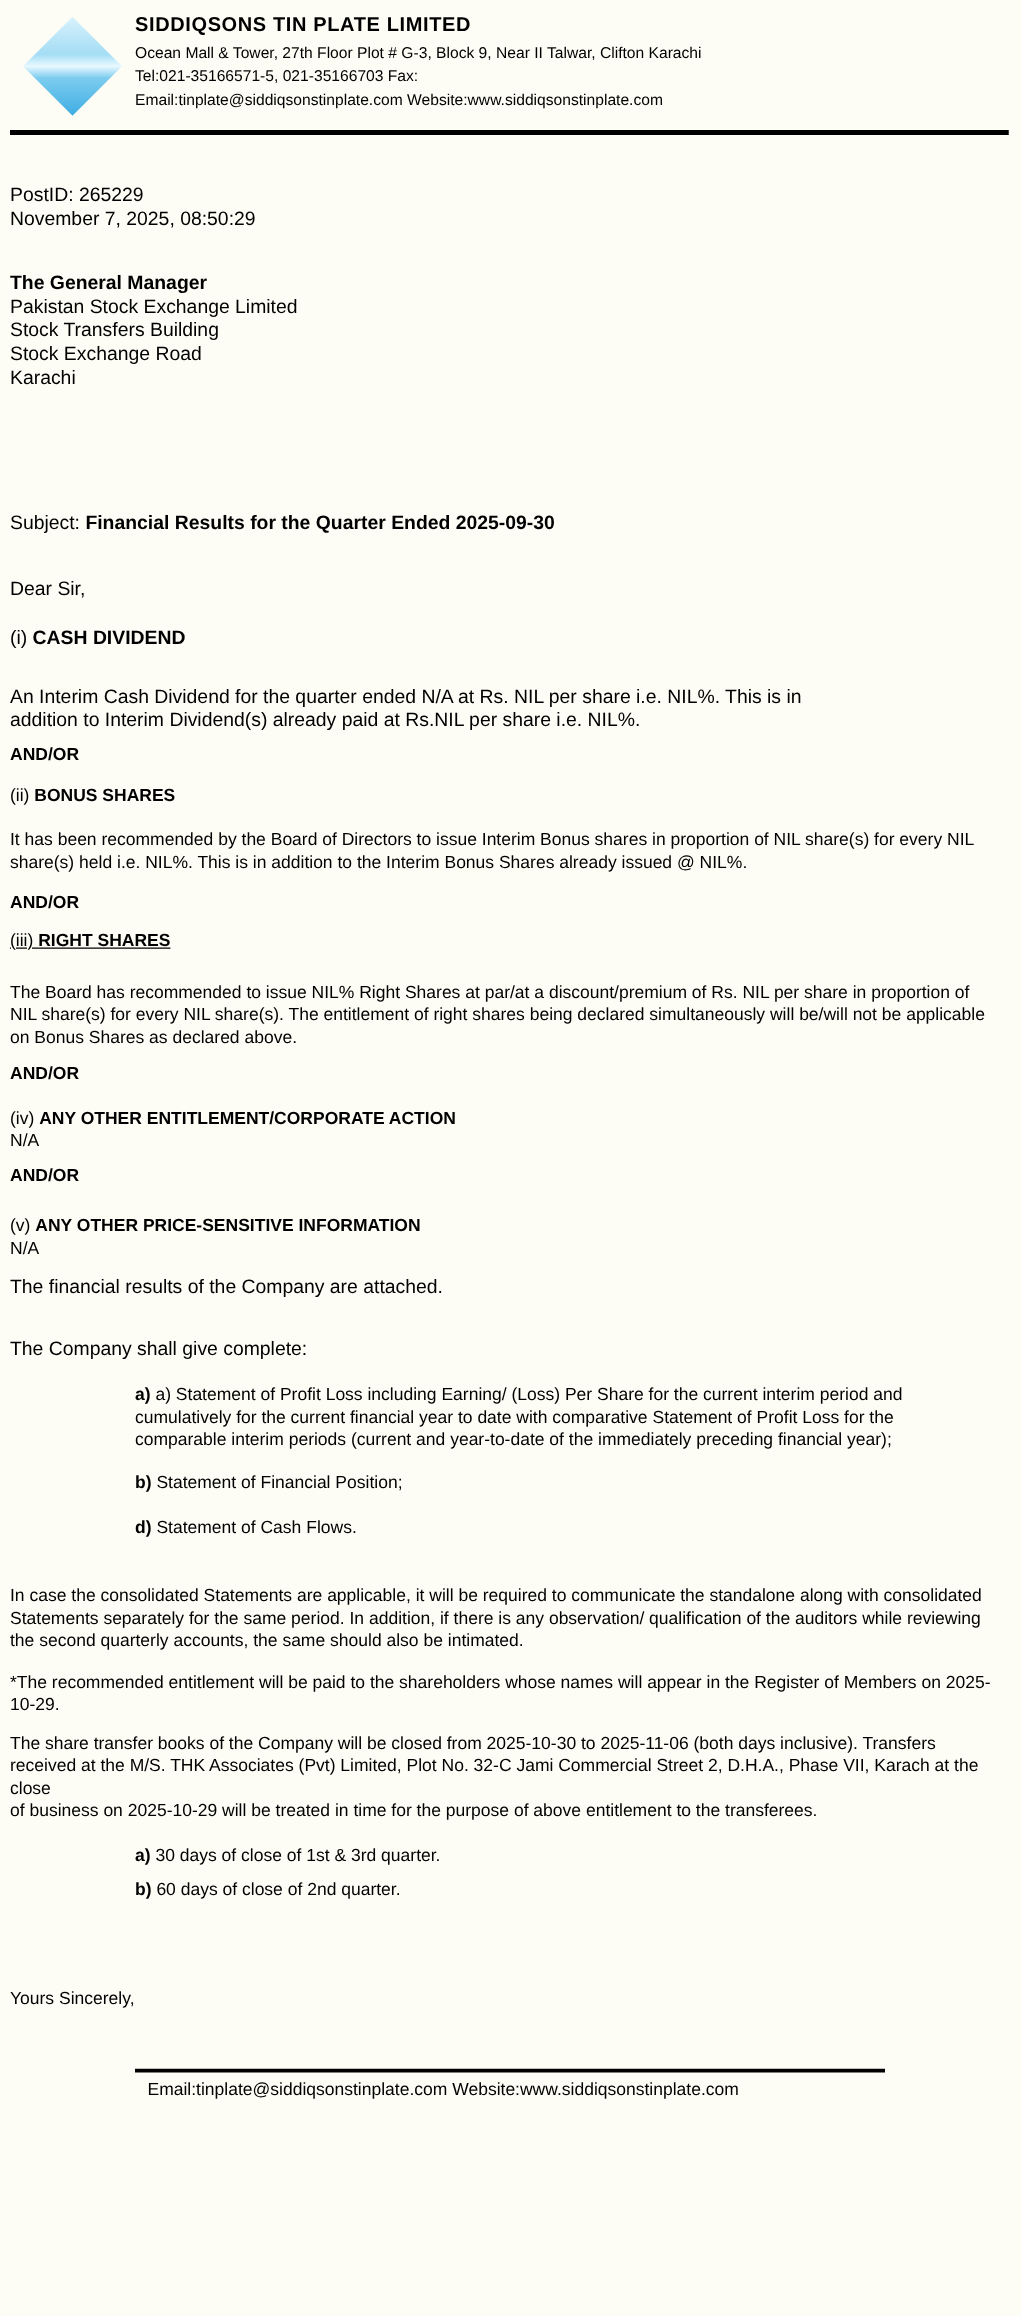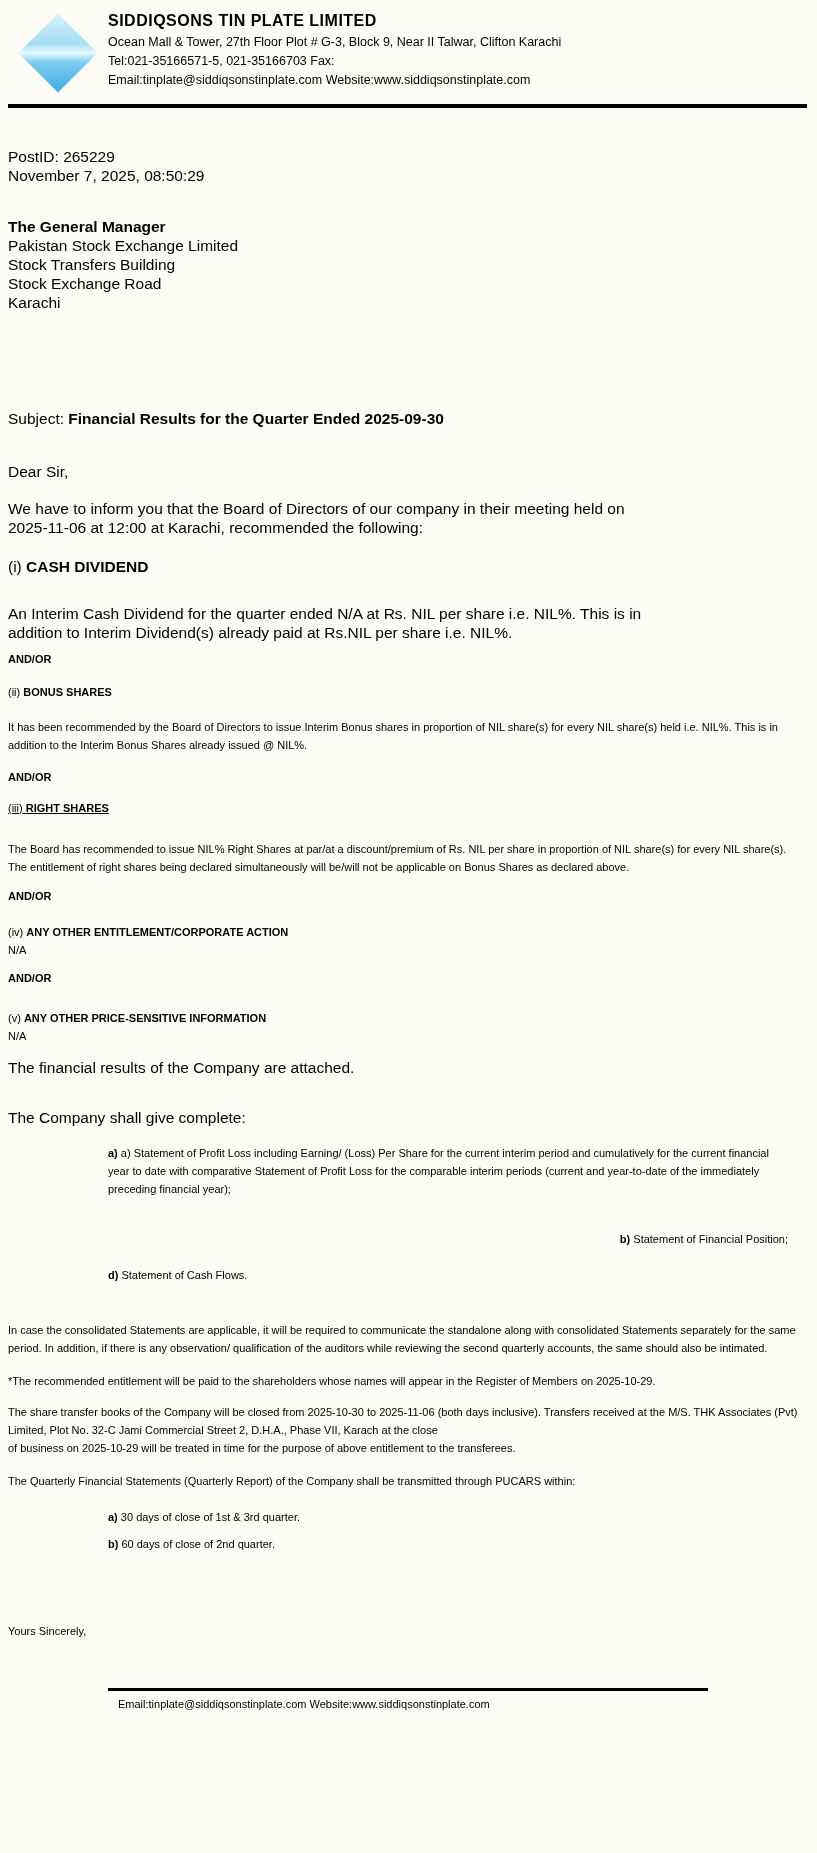--- a/index.html
+++ b/index.html
@@ -17,21 +17,21 @@
     width:56px;height:56px;transform:rotate(45deg);
     background:linear-gradient(135deg,#d9f2fc 0%,#a4ddf5 38%,#e9f9ff 50%,#7cccef 62%,#3fadе3 100%);
     background:linear-gradient(135deg,#d9f2fc 0%,#a4ddf5 38%,#e9f9ff 50%,#7cccef 62%,#3fade3 100%);
   }
   .head-text{padding-top:6px;}
   .company-name{font-size:16px;font-weight:bold;letter-spacing:.5px;margin:0 0 3px;}
   .addr{font-size:12.5px;line-height:1.5;}
   .header-rule{height:4px;background:#000;margin:2px 0 0;}
   
   .t{font-size:15.5px;line-height:19px;}
-  .s{font-size:11px;line-height:18px;}
+  .s{font-size:14px;line-height:18px;}
   .b{font-weight:bold;}
   .main-p{max-width:655px;}
   .wide-p{max-width:792px;}
   .indent{margin-left:100px;max-width:680px;}
   .footer{width:600px;margin-left:100px;border-top:3px solid #000;padding:4px 0 0 10px;box-sizing:border-box;}
 </style>
 </head>
 <body>
 
 <div class="page">
@@ -61,21 +61,20 @@
     <div>Stock Exchange Road</div>
     <div>Karachi</div>
   </div>
 
   <div class="t" style="margin-top:97px;">
     <span>Subject: </span><span class="b">Financial Results for the Quarter Ended 2025-09-30</span>
   </div>
 
   <div class="t" style="margin-top:34px;">Dear Sir,</div>
 
-  <div class="t main-p" style="margin-top:18px;">We have to inform you that the Board of Directors of our company in their meeting held on 2025-11-06 at 12:00 at Karachi, recommended the following:</div>
 
   <div class="t" style="margin-top:20px;">
     <span>(i) </span><span class="b">CASH DIVIDEND</span>
   </div>
   <div class="t main-p" style="margin-top:28px;">An Interim Cash Dividend for the quarter ended N/A at Rs. NIL per share i.e. NIL%. This is in addition to Interim Dividend(s) already paid at Rs.NIL per share i.e. NIL%.</div>
 
   <div class="s b" style="margin-top:8px;">AND/OR</div>
 
   <div class="s" style="margin-top:15px;">
     <span>(ii) </span><span class="b">BONUS SHARES</span>
@@ -103,37 +102,36 @@
   </div>
   <div class="s">N/A</div>
 
   <div class="t" style="margin-top:13px;">The financial results of the Company are attached.</div>
 
   <div class="t" style="margin-top:31px;">The Company shall give complete:</div>
 
   <div class="s indent" style="margin-top:17px;">
     <span class="b">a)</span><span> a) Statement of Profit Loss including Earning/ (Loss) Per Share for the current interim period and cumulatively for the current financial year to date with comparative Statement of Profit Loss for the comparable interim periods (current and year-to-date of the immediately preceding financial year);</span>
   </div>
-  <div class="s indent" style="margin-top:32px;text-align:right;">
+  <div class="s indent" style="margin-top:16px;">
     <span class="b">b)</span><span> Statement of Financial Position;</span>
   </div>
   <div class="s indent" style="margin-top:18px;">
     <span class="b">d)</span><span> Statement of Cash Flows.</span>
   </div>
 
   <div class="s wide-p" style="margin-top:37px;">In case the consolidated Statements are applicable, it will be required to communicate the standalone along with consolidated Statements separately for the same period. In addition, if there is any observation/ qualification of the auditors while reviewing the second quarterly accounts, the same should also be intimated.</div>
 
   <div class="s wide-p" style="margin-top:15px;">*The recommended entitlement will be paid to the shareholders whose names will appear in the Register of Members on 2025-10-29.</div>
 
   <div class="s wide-p" style="margin-top:13px;">
     <span>The share transfer books of the Company will be closed from 2025-10-30 to 2025-11-06 (both days inclusive). Transfers received at the M/S. THK Associates (Pvt) Limited, Plot No. 32-C Jami Commercial Street 2, D.H.A., Phase VII, Karach at the close</span><br>
     <span>of business on 2025-10-29 will be treated in time for the purpose of above entitlement to the transferees.</span>
   </div>
 
-  <div class="s" style="margin-top:15px;max-width:750px;">The Quarterly Financial Statements (Quarterly Report) of the Company shall be transmitted through PUCARS within:</div>
 
   <div class="s indent" style="margin-top:18px;">
     <span class="b">a)</span><span> 30 days of close of 1st &amp; 3rd quarter.</span>
   </div>
   <div class="s indent" style="margin-top:9px;">
     <span class="b">b)</span><span> 60 days of close of 2nd quarter.</span>
   </div>
 
   <div class="s" style="margin-top:69px;">Yours Sincerely,</div>
 

